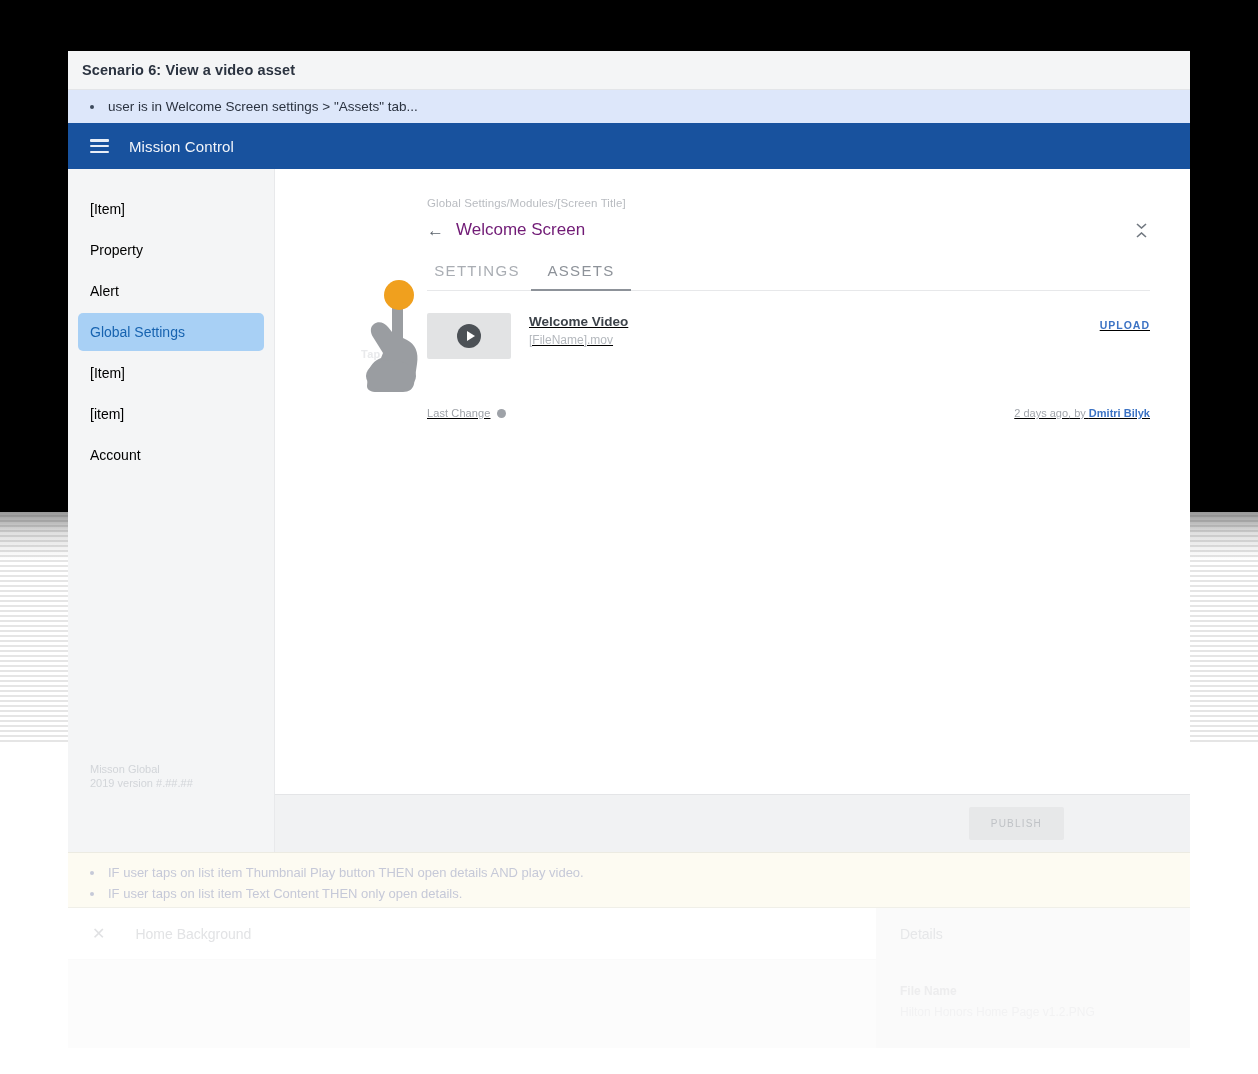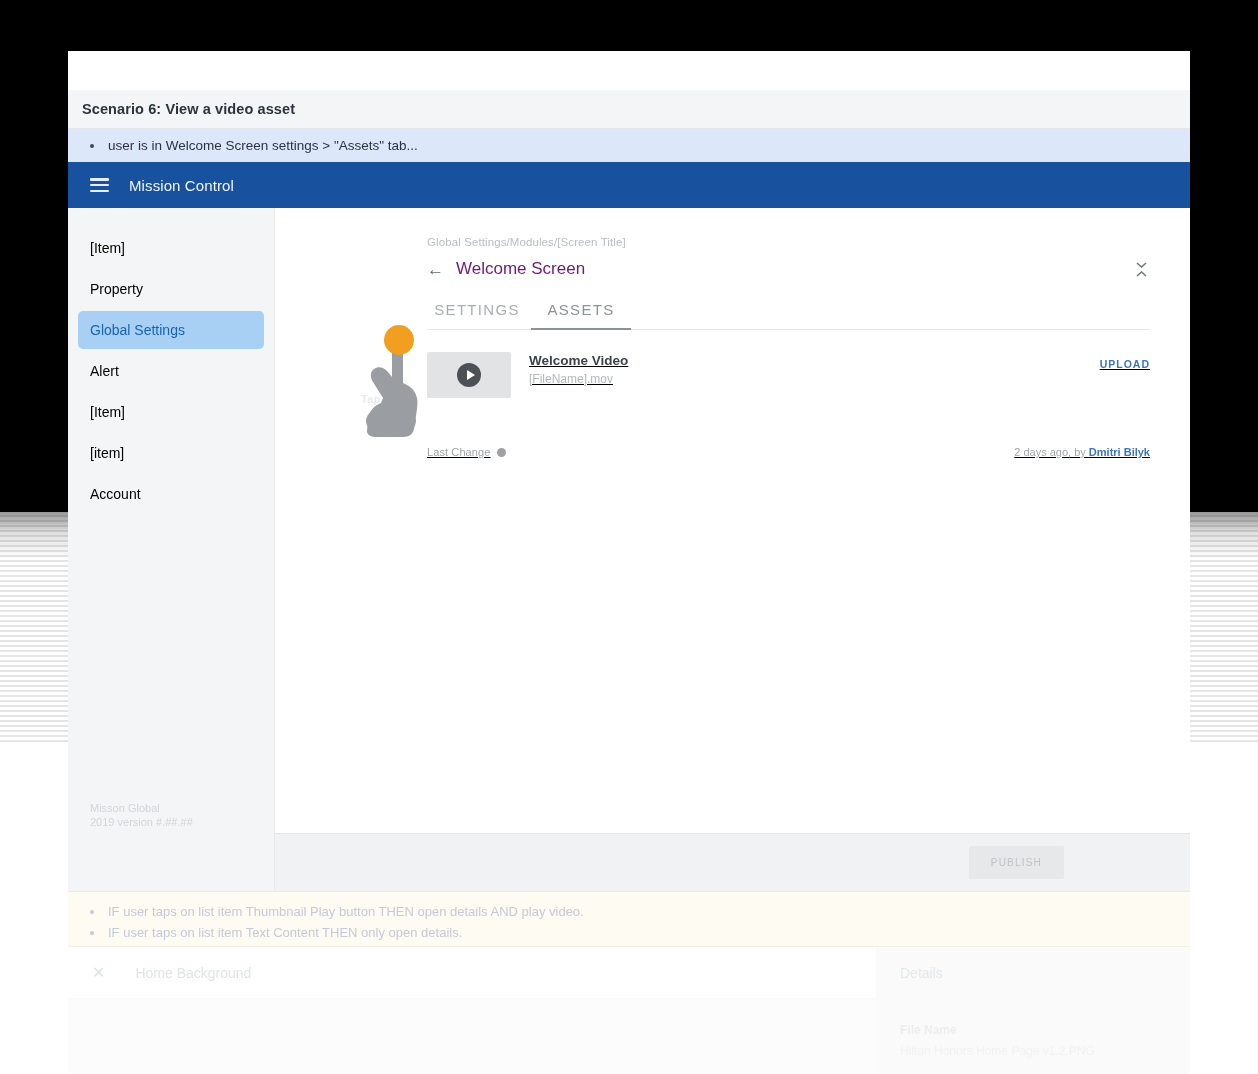--- a/index.html
+++ b/index.html
@@ -59,21 +59,20 @@
 
   
   .scenario-bar {
     height: 39px;
     background: #f4f5f6;
     border-bottom: 1px solid #e3e5e8;
     display: flex;
     align-items: center;
     padding-left: 14px;
     box-sizing: border-box;
-    margin-top: 39px;
   }
   .scenario-title {
     font-size: 14.5px;
     font-weight: bold;
     color: #2b3340;
     letter-spacing: 0.1px;
   }
 
   
   .precondition-bar {
@@ -330,21 +329,21 @@
   .last-change-meta .author {
     color: #3c73c4;
     font-weight: bold;
     cursor: pointer;
   }
 
   
   .tap-hand {
     position: absolute;
     left: 70px;
-    top: 117px;
+    top: 111px;
     width: 86px;
     height: 112px;
     pointer-events: none;
   }
   .tap-hand .dot {
     position: absolute;
     left: 39px;
     top: 0px;
     width: 30px;
     height: 30px;
@@ -513,22 +512,22 @@
           <span></span>
       </div>
       <div class="appbar-title">Mission Control</div>
     </div>
 
     <div class="app-body">
 
       <div class="sidebar">
         <div class="nav-item">[Item]</div>
         <div class="nav-item">Property</div>
+        <div class="nav-item">Alert</div>
         <div class="nav-item active">Global Settings</div>
-        <div class="nav-item">Alert</div>
         <div class="nav-item">[Item]</div>
         <div class="nav-item">[item]</div>
         <div class="nav-item">Account</div>
 
         <div class="sidebar-footer">
           <div>Misson Global</div>
           <div>2019 version #.##.##</div>
         </div>
       </div>
 

